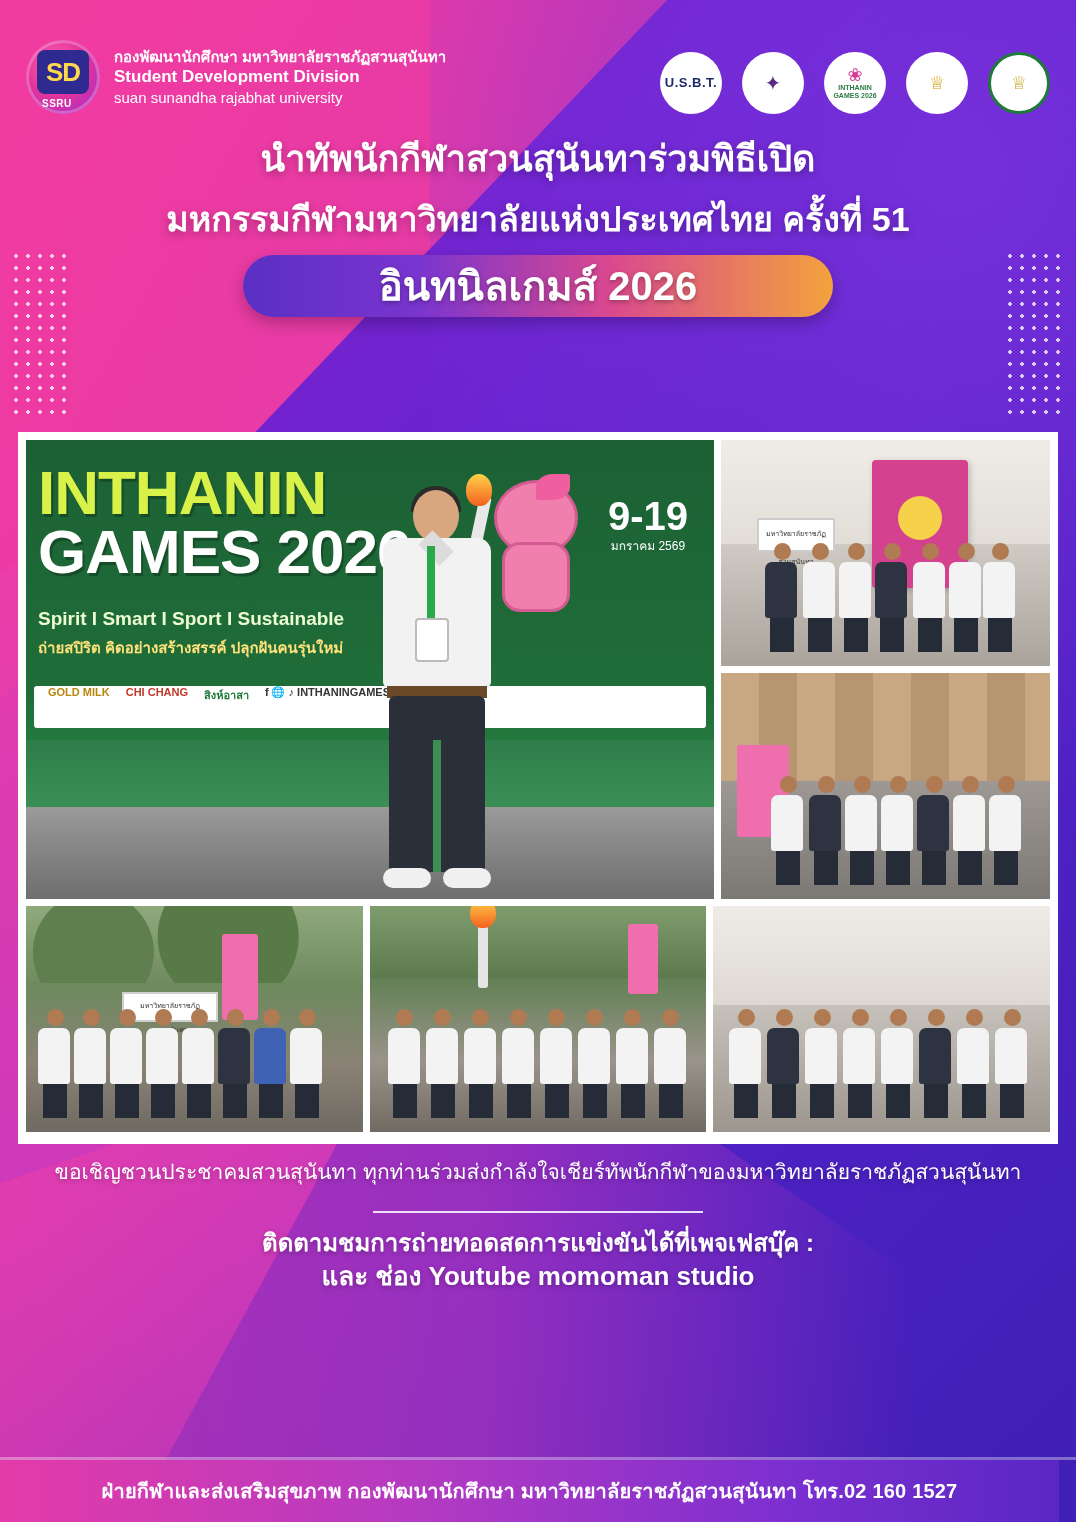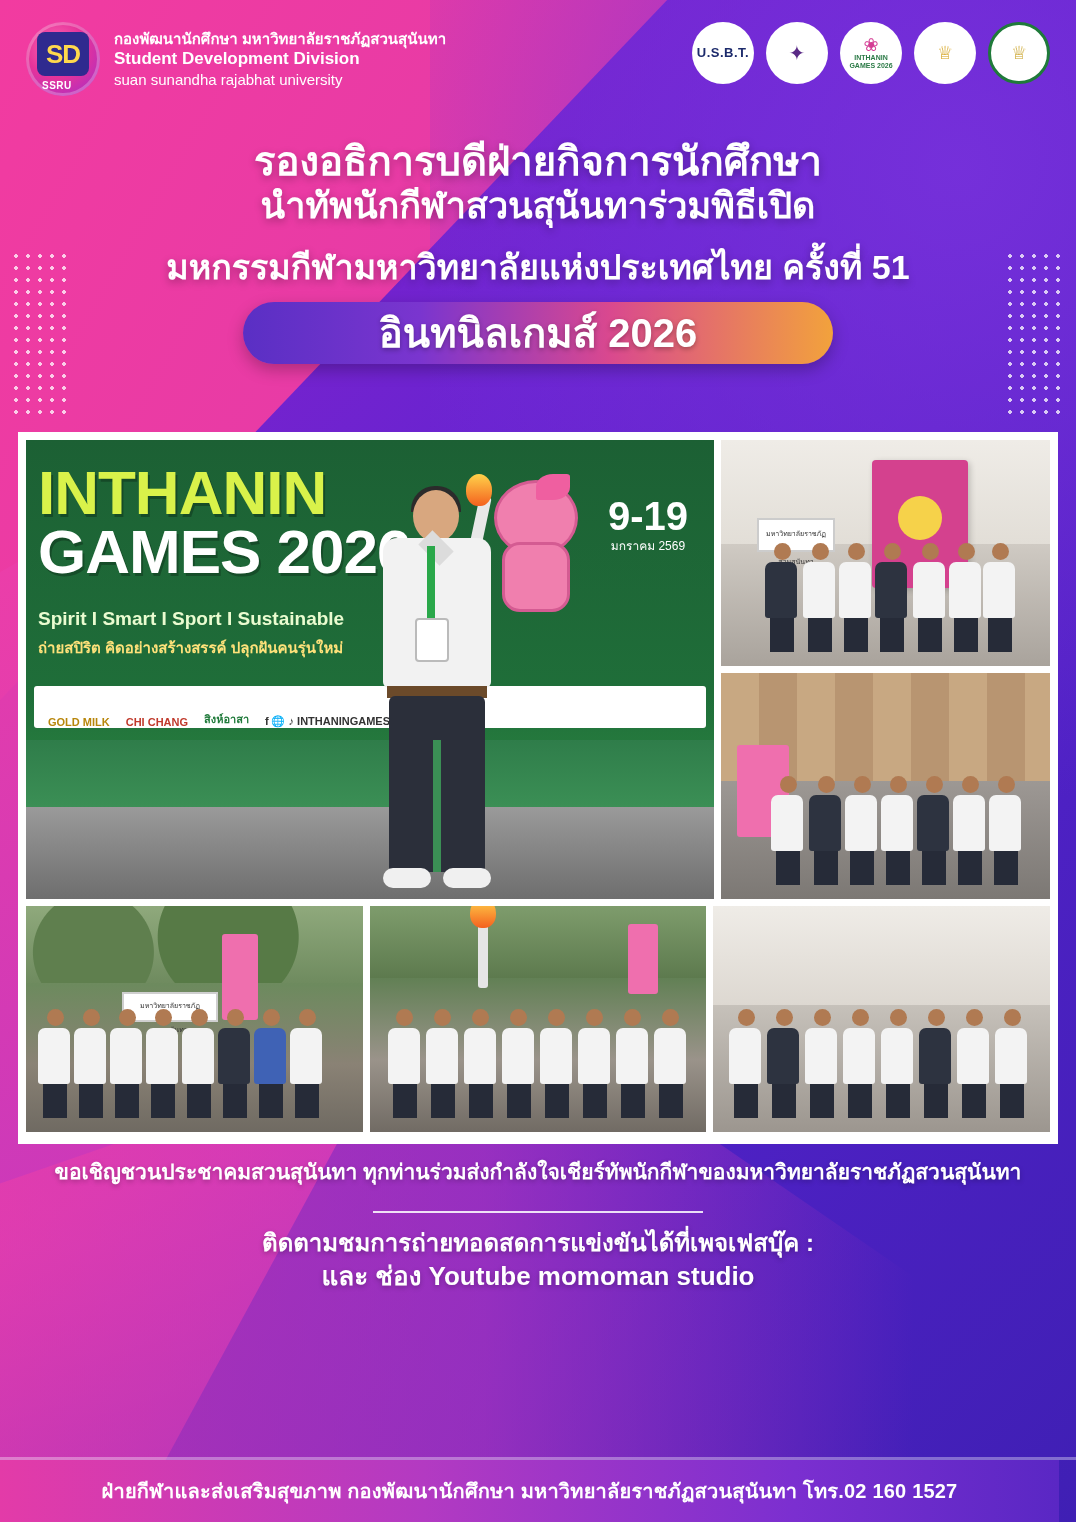--- a/index.html
+++ b/index.html
@@ -62,21 +62,21 @@
   }
   .dots.left { left: 10px; top: 250px; }
   .dots.right { right: 12px; top: 250px; }
 
   
   .header {
     position: absolute;
     top: 22px; left: 0; right: 0;
     height: 92px;
     display: flex;
-    align-items: flex-start;
+    align-items: flex-end;
     justify-content: space-between;
     padding: 0 26px;
     box-sizing: border-box;
   }
   .brand {
     display: flex;
     align-items: center;
     gap: 14px;
   }
   .ssru-logo {
@@ -124,21 +124,21 @@
     font-size: 17px;
     font-weight: bold;
   }
   .brand-text .en2 {
     font-size: 15px;
   }
 
   .badges {
     display: flex;
     align-items: center;
-    gap: 12px;
+    gap: 20px;
   }
   .badge {
     width: 62px; height: 62px;
     border-radius: 50%;
     background: #fff;
     display: flex;
     flex-direction: column;
     align-items: center;
     justify-content: center;
     box-sizing: border-box;
@@ -311,21 +311,21 @@
     width: 26px; height: 32px; border-radius: 50% 50% 45% 45%;
     background: linear-gradient(180deg,#ffd24a,#f4611f);
   }
   .p1 .sponsor-strip {
     position: absolute;
     left: 8px; right: 8px; top: 246px;
     height: 42px;
     background: #fff;
     border-radius: 3px;
     display: flex;
-    align-items: flex-end;
+    align-items: flex-start;
     gap: 16px;
     padding: 0 14px;
     box-sizing: border-box;
     font-size: 11px;
     font-weight: bold;
     color: #333;
   }
   .p1 .sponsor-strip .sp-red { color: #c0392b; }
   .p1 .sponsor-strip .sp-green { color: #1f7a3a; }
   .p1 .sponsor-strip .sp-gold { color: #b8860b; }
@@ -402,21 +402,21 @@
   
   .caption {
     position: absolute;
     left: 0; right: 0;
     top: 1156px;
     text-align: center;
     color: #fff;
   }
   .caption .line {
     font-size: 21px;
-    font-weight: bold;
+    font-weight: normal;
     line-height: 1.55;
     text-shadow: 0 2px 5px rgba(0,0,0,.25);
   }
   .divider {
     width: 330px;
     height: 2px;
     margin: 22px auto 14px;
     background: rgba(255,255,255,.85);
   }
   .follow .f1 {
@@ -499,21 +499,20 @@
     <div class="badge b4">
       <div class="big">♕</div>
     </div>
     <div class="badge b5">
       <div class="big">♕</div>
     </div>
   </div>
 </div>
 
 <div class="titles">
-  <div class="title-1">รองอธิการบดีฝ่ายกิจการนักศึกษา</div>
   <div class="title-2">นำทัพนักกีฬาสวนสุนันทาร่วมพิธีเปิด</div>
   <div class="title-3">มหกรรมกีฬามหาวิทยาลัยแห่งประเทศไทย ครั้งที่ 51</div>
   <div class="pill">
     <span>อินทนิลเกมส์ 2026</span>
   </div>
 </div>
 
 <div class="collage">
 
   <div class="ph main p1">

